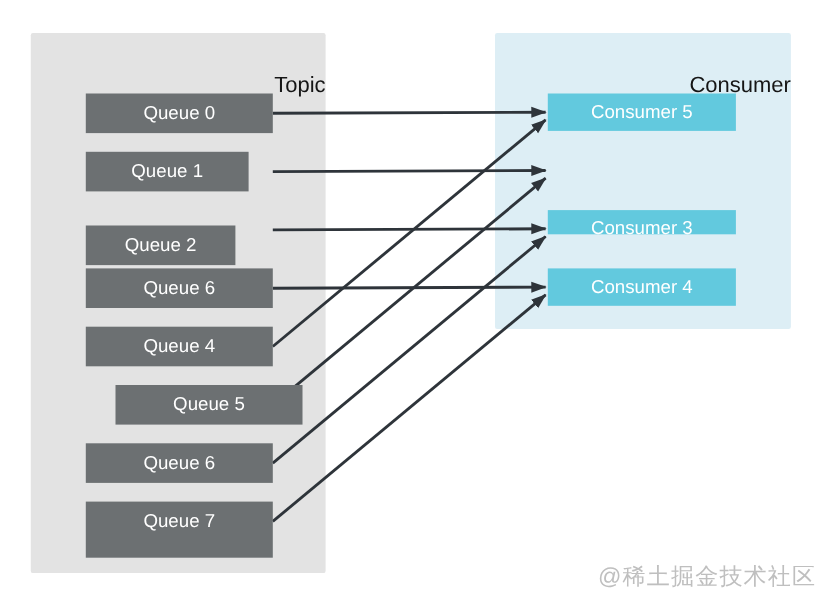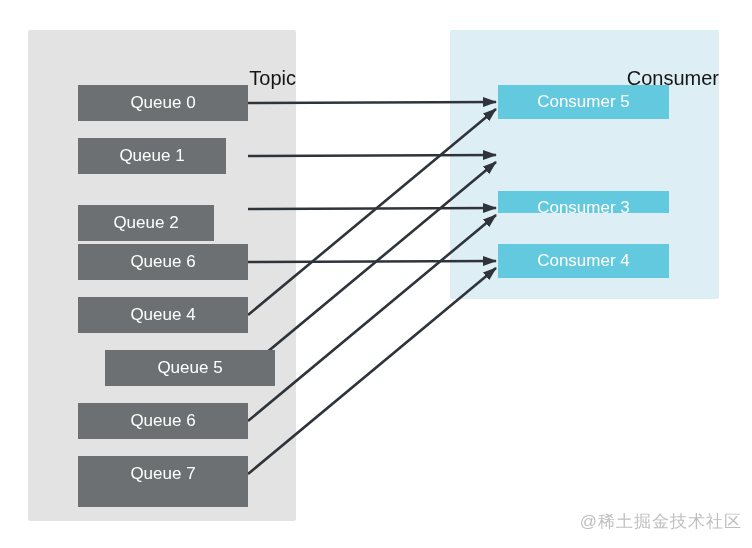--- a/index.html
+++ b/index.html
@@ -68,21 +68,21 @@
     stroke: var(--arrow-color, #2e343a);
     stroke-width: 2.6;
   }
   #arrowhead polygon {
     fill: var(--arrow-color, #2e343a);
   }
   #watermark {
     position: absolute;
     top: 510px;
     right: 10px;
-    font-size: 17px;
+    font-size: 21px;
     letter-spacing: 1px;
     color: var(--watermark-color, #bfbfbf);
   }
 </style>
 </head>
 <body>
 
 <div id="canvas">
 
   <div id="topic-panel" class="panel">

